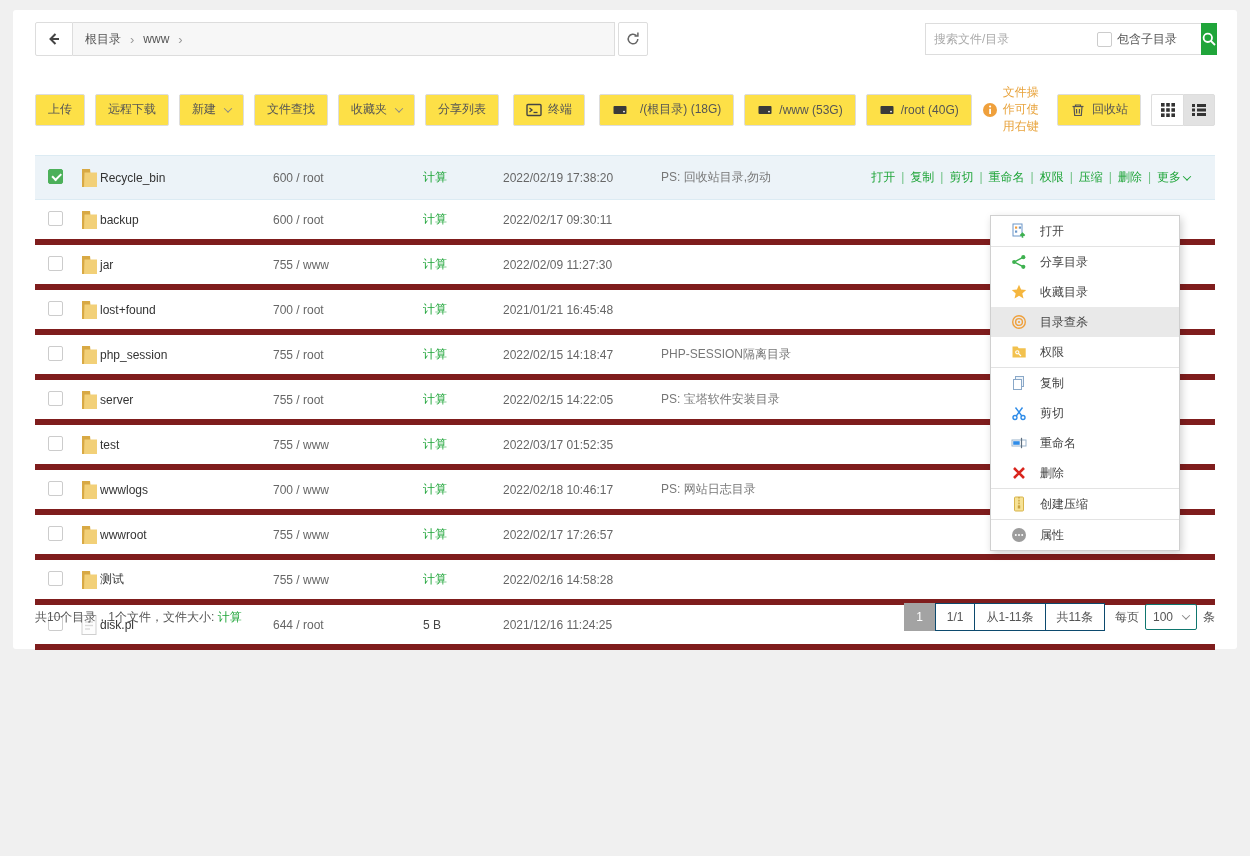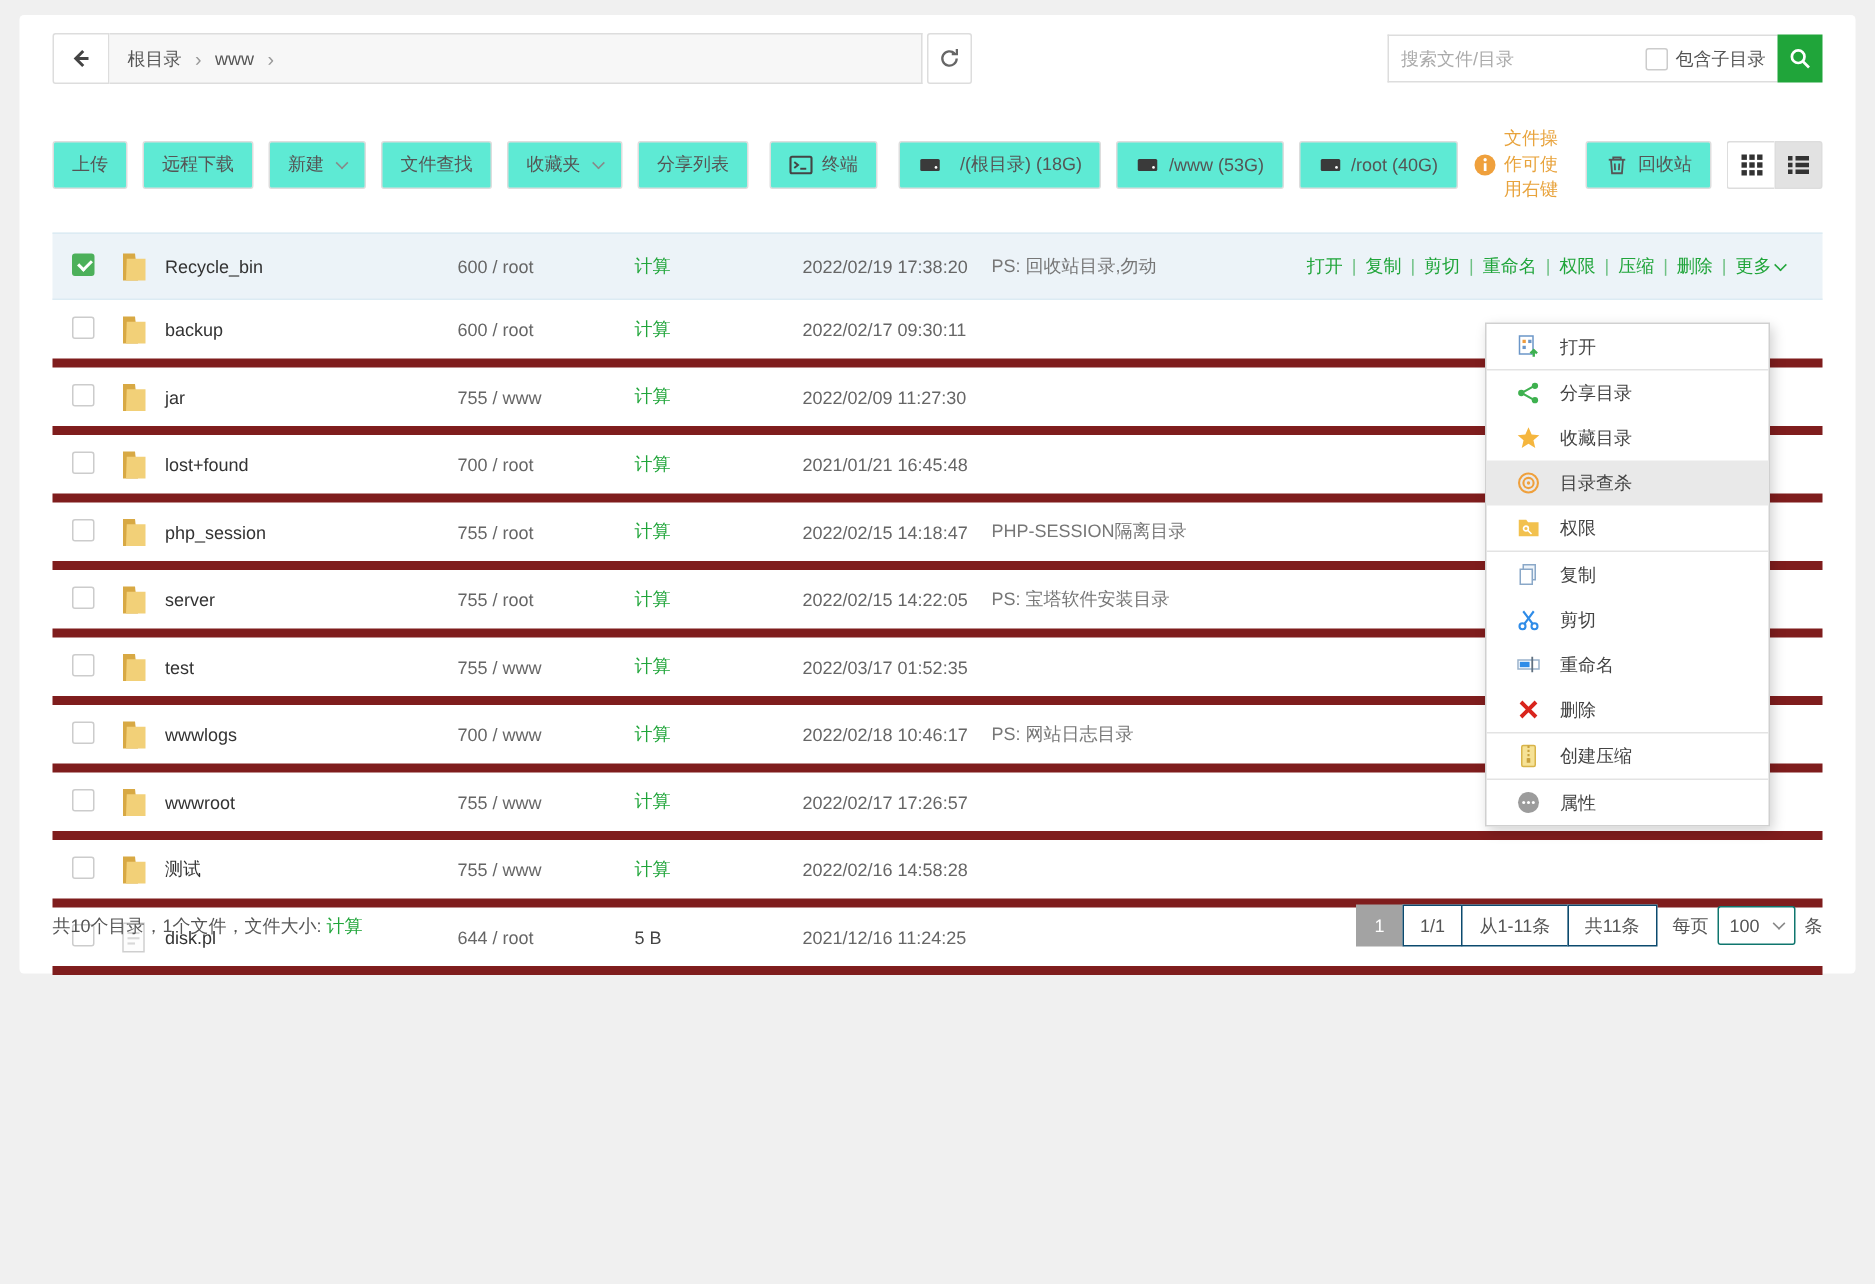--- a/index.html
+++ b/index.html
@@ -29,21 +29,21 @@
   }
   .crumb { cursor:pointer; }
   .crumb-sep { color:#999; margin:0 9px; font-size:13px; }
   .refresh-btn {
     width:30px; height:34px; margin-left:3px; border:1px solid #ddd; background:#fff;
     border-radius:2px; display:flex; align-items:center; justify-content:center; cursor:pointer;
   }
   .search-group { display:flex; height:32px; width:290px; }
   .search-field {
     flex:1; border:1px solid #ddd; border-right:none; display:flex; align-items:center;
-    background:#fff; padding-right:8px;
+    background:#fff; padding-right:24px;
   }
   .search-field input {
     flex:1; border:none; outline:none; padding:0 8px; font-size:12px;
     font-family:"Liberation Sans","DejaVu Sans",sans-serif; color:#333; min-width:0;
   }
   .search-field input::placeholder { color:#aaa; }
   .subdir-label { color:#555; margin-left:5px; white-space:nowrap; }
   .search-btn {
     width:34px; background:#20a53a; border:none; display:flex; align-items:center;
     justify-content:center; cursor:pointer;
@@ -54,21 +54,21 @@
     display:inline-block; position:relative; cursor:pointer; flex:none;
   }
   .checkbox.checked { background:#4cb05a; border-color:#4cb05a; }
   .checkbox.checked::after {
     content:""; position:absolute; left:3px; top:3.5px; width:7px; height:3.5px;
     border-left:2px solid #fff; border-bottom:2px solid #fff; transform:rotate(-45deg);
   }
   
   .toolbar { display:flex; align-items:center; margin-top:28px; }
   .tb-btn {
-    height:32px; border:1px solid #ddd; background:#5eead4; border-radius:2px;
+    height:32px; border:1px solid #ddd; background:#fde047; border-radius:2px;
     padding:0 12px; margin-right:10px; color:#555; font-size:12px; cursor:pointer;
     display:flex; align-items:center; gap:6px; white-space:nowrap;
   }
   .caret {
     width:6px; height:6px; border-right:1.4px solid #888; border-bottom:1.4px solid #888;
     transform:rotate(45deg) translate(-1px,-1px); display:inline-block; margin-left:3px;
   }
   .caret.green { border-color:#20a53a; }
   .hint { display:flex; align-items:center; gap:5px; color:#e8a33c; margin-left:auto; margin-right:14px; cursor:default; }
   .view-toggle { display:flex; margin-left:0; }
@@ -91,23 +91,23 @@
   .th-name { padding-left:5px; }
   .th-check { padding-left:13px; }
   .th-sep::before {
     content:""; position:absolute; left:0; top:50%; transform:translateY(-50%);
     width:1px; height:15px; background:#e5e5e5;
   }
   .th-actions { text-align:right; padding-right:25px; }
   .trow { height:45px; border-bottom:6px solid #7f1d1d; }
   .trow.selected { background:#ecf3f8; border-top:1px solid #dcebf3; border-bottom:1px solid #dcebf3; }
   .c-check { padding-left:13px; }
-  .c-name { display:flex; align-items:center; gap:10px; padding-left:5px; }
+  .c-name { display:flex; align-items:center; padding-left:5px; }
   .c-name .fname { color:#333; cursor:pointer; }
-  .c-perm, .c-mtime { color:#666; padding-left:8px;margin-left:32px; }
+  .c-perm, .c-mtime { color:#666; padding-left:8px; }
   .c-size { padding-left:8px; }
   .c-note { color:#777; padding-left:8px; white-space:nowrap; }
   .green-link { color:#20a53a; cursor:pointer; text-decoration:none; }
   .c-actions { text-align:right; padding-right:25px; white-space:nowrap; }
   .act { color:#20a53a; cursor:pointer; text-decoration:none; }
   .act:not(.last)::after { content:"|"; color:#6fc184; margin:0 6px; }
   .icon16 { width:16px; height:16px; flex:none; display:inline-block; }
   .icon22 { width:22px; height:22px; flex:none; display:inline-block; }
   
   .context-menu {

